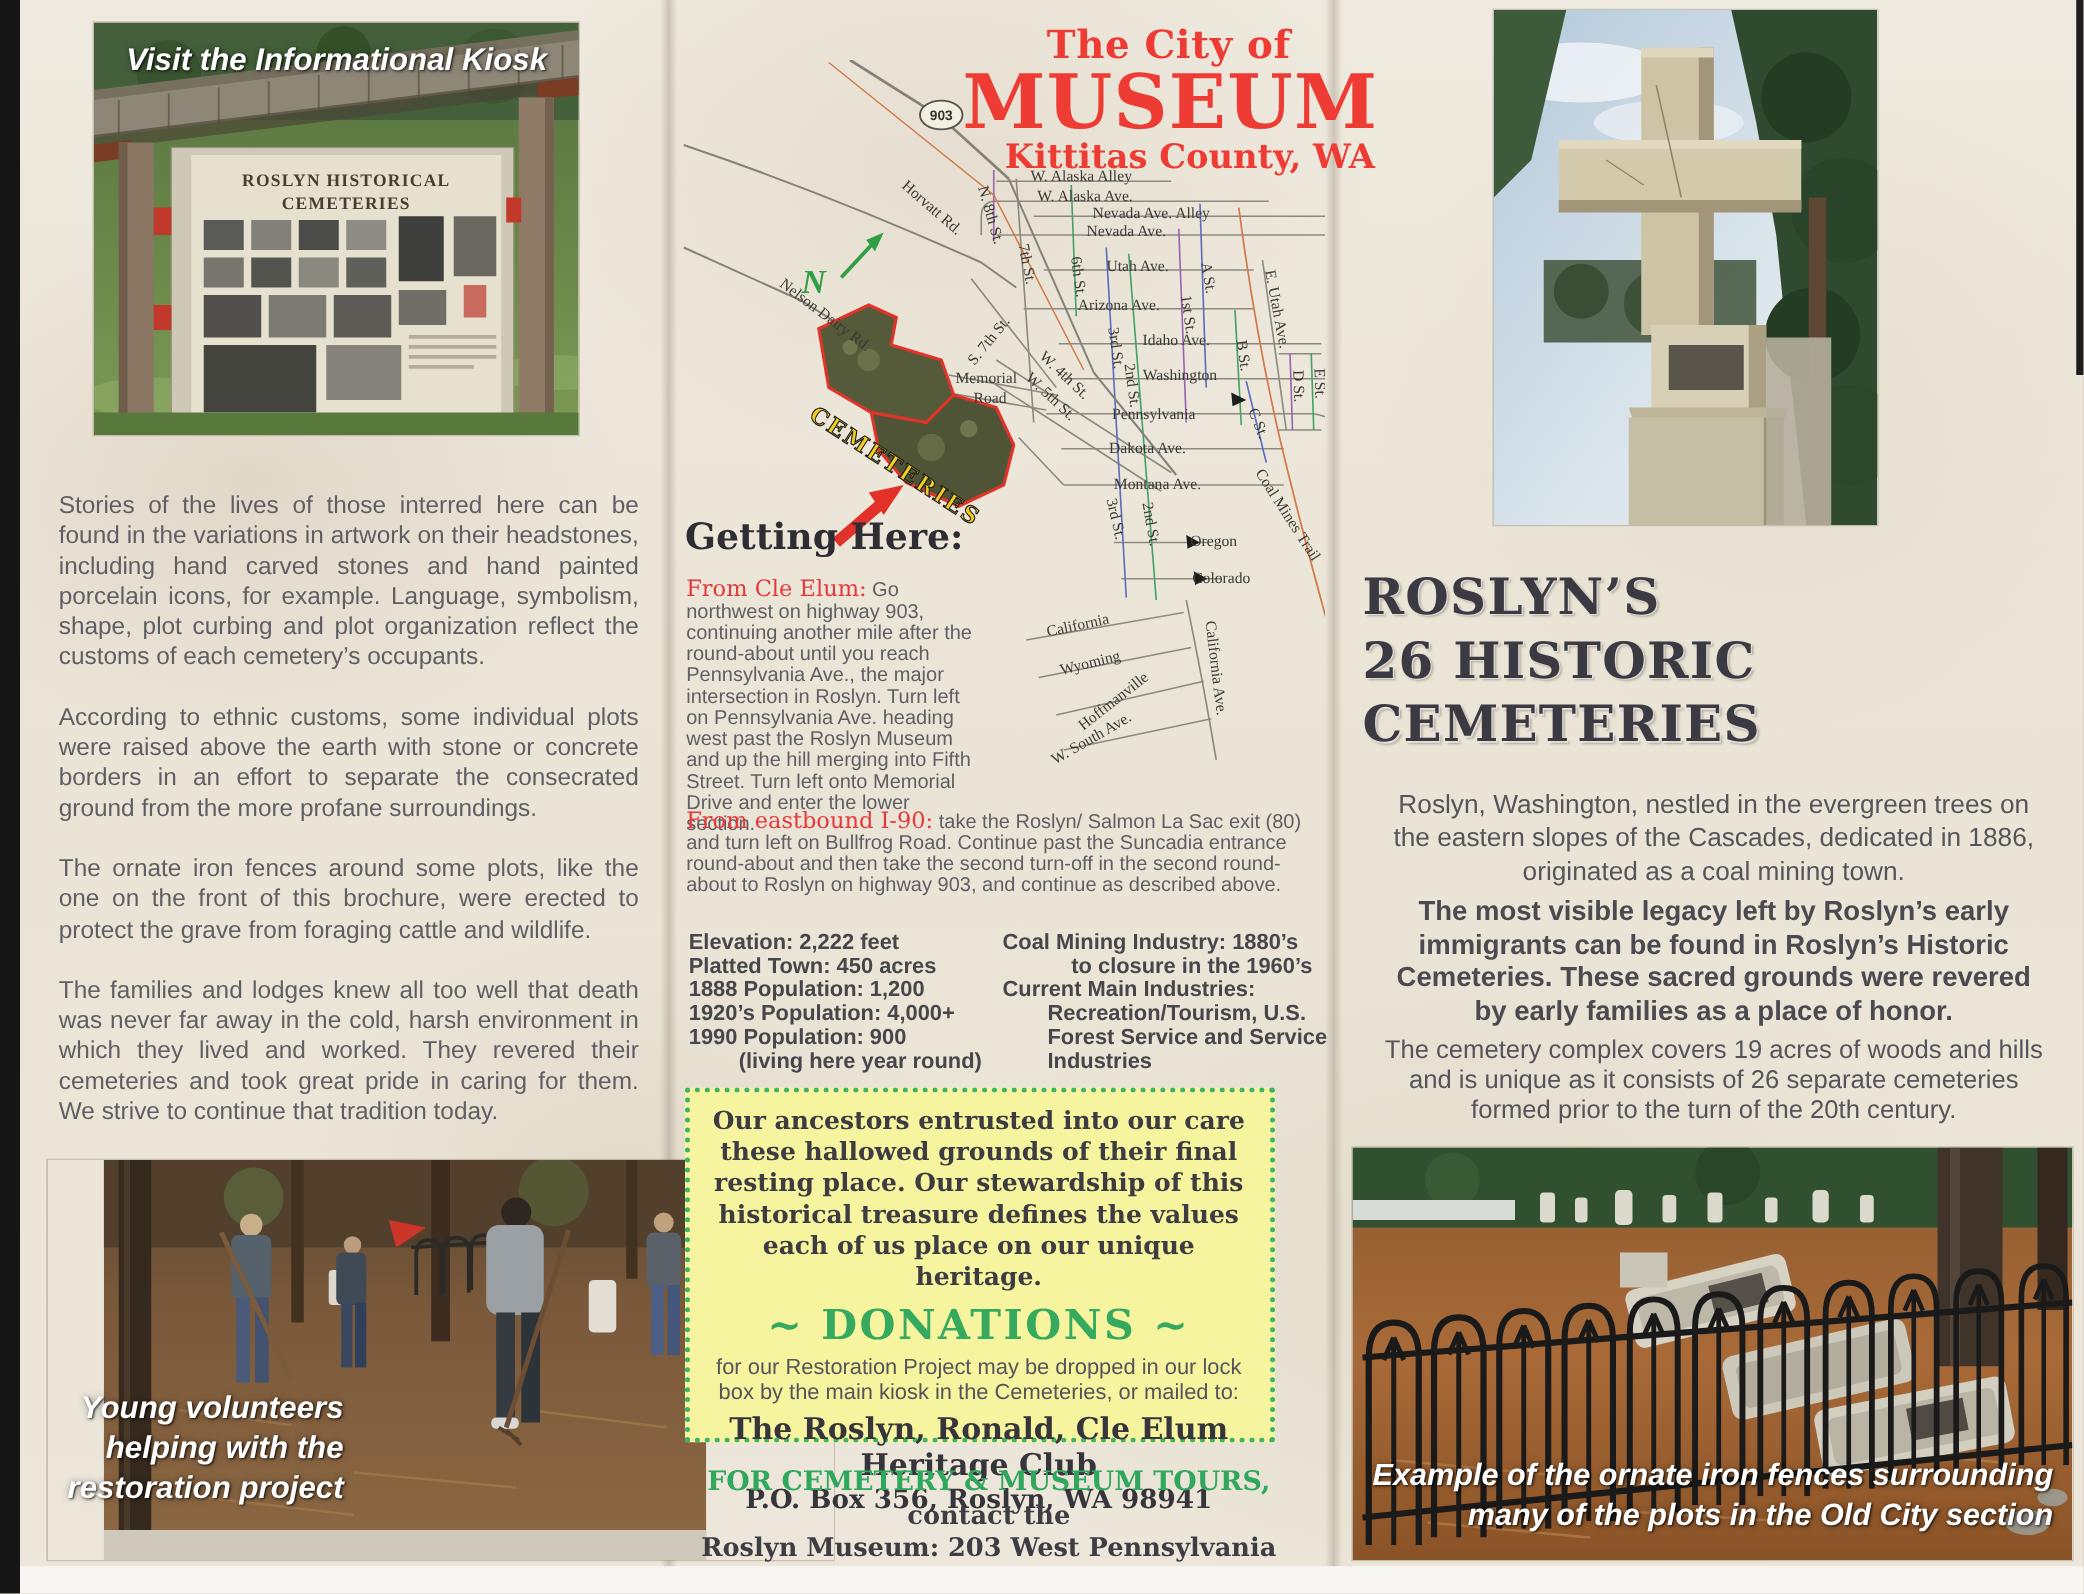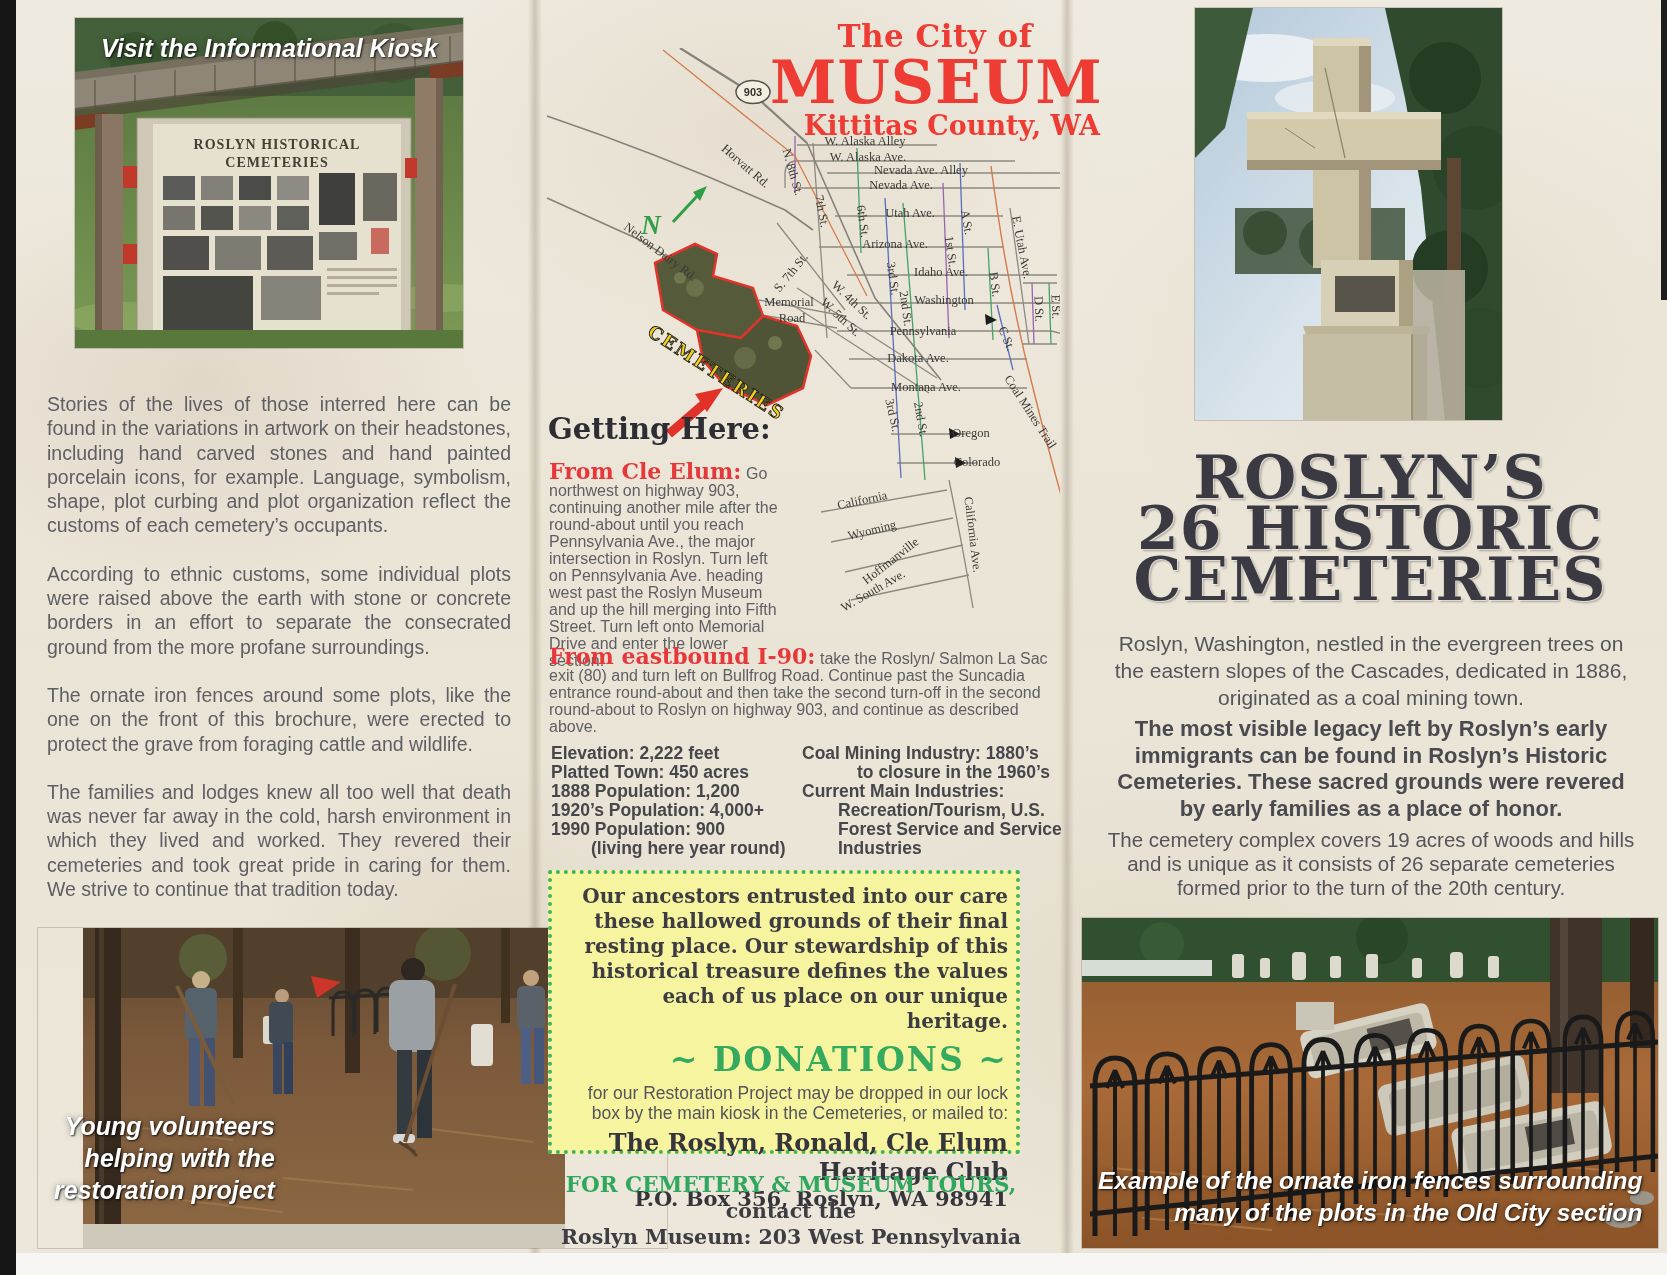--- a/index.html
+++ b/index.html
@@ -33,27 +33,27 @@
   .city-header{position:absolute;left:770px;top:18px;width:330px;text-align:center;
     font-family:"DejaVu Serif",serif;color:#ee3b33;font-weight:bold;}
   .city-line1{font-size:31px;letter-spacing:.5px;}
   .city-line2{font-size:60px;line-height:56px;letter-spacing:1px;}
   .city-line3{font-size:27px;text-align:right;}
   .getting-here{position:absolute;left:548px;top:412px;font-family:"DejaVu Serif",serif;
     font-weight:bold;font-size:29px;color:#2e2d33;}
   .dir-block{position:absolute;color:#5f5e63;font-size:16px;line-height:17px;}
   .dir-cle{left:549px;top:463px;width:238px;}
   .dir-i90{left:549px;top:648px;width:512px;}
-  .dir-label{color:#e6383b;font-weight:bold;font-family:"DejaVu Serif",serif;font-size:22px;}
+  .dir-label{color:#e6383b;font-weight:normal;font-family:"DejaVu Serif",serif;font-size:18px;}
   .stats{position:absolute;font-weight:bold;color:#47464b;font-size:17.5px;line-height:19px;}
   .stats-left{left:551px;top:744px;width:250px;}
   .stats-right{left:802px;top:744px;width:260px;}
   .s-ind1{padding-left:40px;} .s-ind2{padding-left:55px;} .s-ind3{padding-left:36px;}
   .donation-box{position:absolute;left:548px;top:870px;width:472px;height:284px;
-    background:#f7f49f;border:4px dotted #3db268;border-radius:2px;text-align:right;
+    background:#f7f49f;border:4px dotted #3db268;border-radius:2px;text-align:center;
     box-sizing:border-box;padding:10px 8px 0 6px;}
   .don-statement{font-family:"DejaVu Serif",serif;font-weight:bold;font-size:20px;
     line-height:25px;color:#3d3c42;}
   .don-heading{font-family:"DejaVu Serif",serif;font-weight:bold;font-size:33px;
     color:#35a95d;margin-top:6px;letter-spacing:2px;}
   .don-instructions{font-size:17.5px;line-height:20px;color:#55545a;margin-top:4px;}
   .don-org{font-family:"DejaVu Serif",serif;font-weight:bold;font-size:24px;color:#36353b;margin-top:5px;}
   .don-address{font-family:"DejaVu Serif",serif;font-weight:bold;font-size:21px;color:#36353b;}
   .tours{position:absolute;left:548px;top:1172px;width:486px;text-align:center;
     font-family:"DejaVu Serif",serif;font-weight:bold;color:#3e3d43;font-size:20.5px;line-height:26px;}
@@ -62,22 +62,22 @@
   
   .map-label{font-family:"Liberation Serif",serif;font-size:12.5px;fill:#3a3a36;text-anchor:middle;}
   .map-label.north{font-family:"Liberation Serif",serif;font-style:italic;font-weight:bold;
     font-size:27px;fill:#2f9e44;}
   .cem-label{font-family:"DejaVu Serif",serif;font-weight:bold;font-size:18px;
     fill:#f0cd1f;stroke:#1c1c1c;stroke-width:.9px;letter-spacing:2px;text-anchor:middle;}
   .badge-text{font-family:"Liberation Sans",sans-serif;font-size:11px;font-weight:bold;
     fill:#33322e;text-anchor:middle;}
 
   
-  .main-title{position:absolute;left:1090px;top:452px;width:560px;text-align:center;
-    font-family:"DejaVu Serif",serif;font-weight:bold;font-size:60px;line-height:51px;
+  .main-title{position:absolute;left:1090px;top:452px;width:560px;text-align:left;
+    font-family:"DejaVu Serif",serif;font-weight:bold;font-size:40px;line-height:51px;
     color:#3b3a42;letter-spacing:1px;
     text-shadow:1px 1px 0 rgba(255,255,255,.55), 2px 2px 2px rgba(60,50,40,.35);}
   .rp{position:absolute;left:1105px;width:532px;text-align:center;}
   .rp1{top:630px;font-size:21px;line-height:27px;color:#55545a;}
   .rp2{top:716px;font-size:22px;line-height:26.5px;color:#4b4a50;font-weight:bold;}
   .rp3{top:828px;font-size:20.5px;line-height:24px;color:#55545a;}
 </style>
 </head>
 <body>
 

